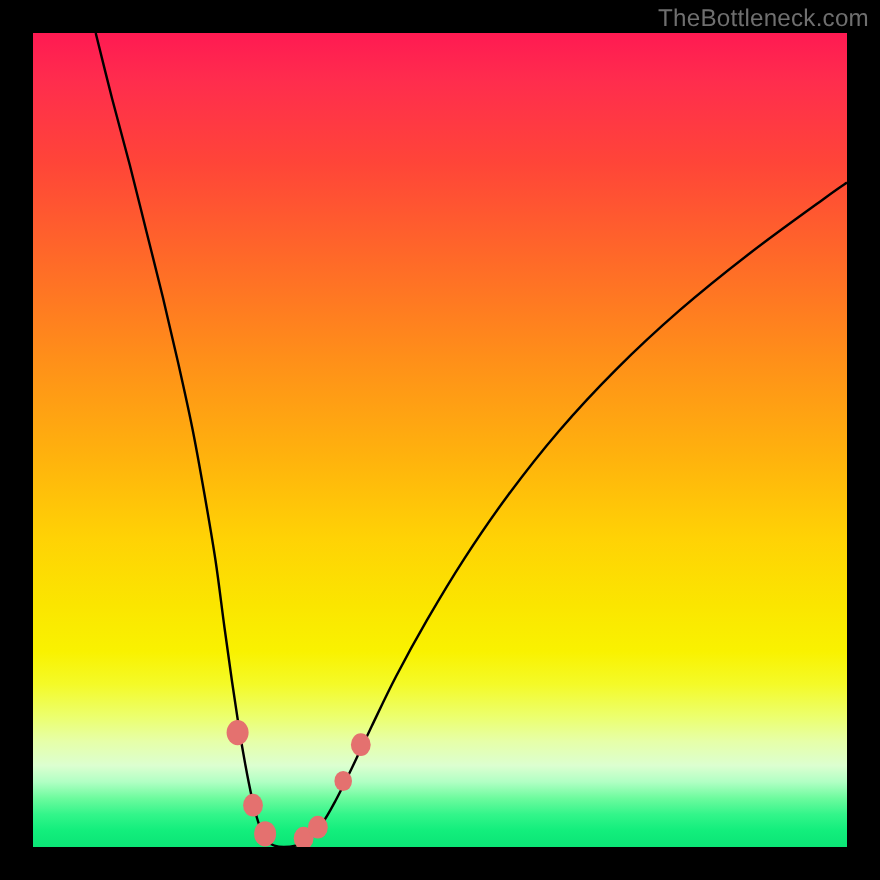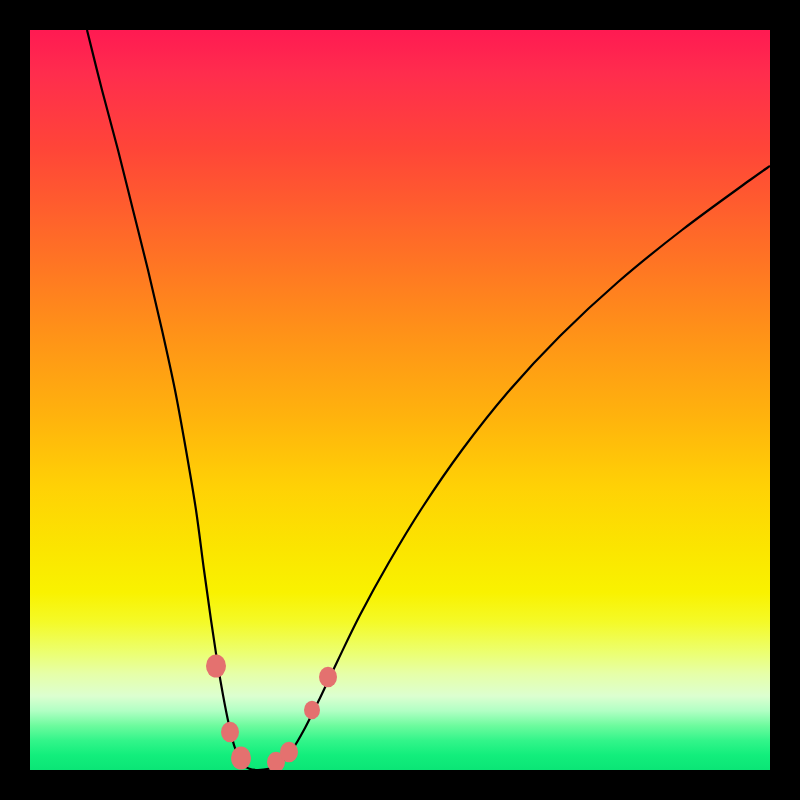--- a/index.html
+++ b/index.html
@@ -65,20 +65,21 @@
     font-size: 22px;
     font-weight: 500;
     letter-spacing: 0.2px;
     user-select: none;
   }
 </style>
 </head>
 <body>
 
 <div class="frame">
+  <div class="watermark">TheBottleneck.com</div>
 
   <div class="plot">
     <div class="gradient"></div>
     <svg class="curve" viewBox="0 0 740 740" preserveAspectRatio="none">
       <path fill="none" stroke="#000000" stroke-width="2.2" d="M 57 0 C 59.5 10, 66.83333333333333 40, 72 60 C 77.16666666666667 80, 82.83333333333333 100, 88 120 C 93.16666666666667 140, 98 160, 103 180 C 108 200, 113.16666666666667 220, 118 240 C 122.83333333333333 260, 127.5 280, 132 300 C 136.5 320, 141 340, 145 360 C 149 380, 152.5 400, 156 420 C 159.5 440, 163 460, 166 480 C 169 500, 171.5 521.6666666666666, 174 540 C 176.5 558.3333333333334, 178.83333333333334 575, 181 590 C 183.16666666666666 605, 185 617.5, 187 630 C 189 642.5, 191 654.1666666666666, 193 665 C 195 675.8333333333334, 197 686.1666666666666, 199 695 C 201 703.8333333333334, 202.66666666666666 711.3333333333334, 205 718 C 207.33333333333334 724.6666666666666, 209.16666666666666 731.3333333333334, 213 735 C 216.83333333333334 738.6666666666666, 222.16666666666666 740, 228 740 C 233.83333333333334 740, 242.33333333333334 738.3333333333334, 248 735 C 253.66666666666666 731.6666666666666, 257.5 726.1666666666666, 262 720 C 266.5 713.8333333333334, 270.3333333333333 706.6666666666666, 275 698 C 279.6666666666667 689.3333333333334, 284.5 679.3333333333334, 290 668 C 295.5 656.6666666666666, 301.3333333333333 643.8333333333334, 308 630 C 314.6666666666667 616.1666666666666, 321.6666666666667 601, 330 585 C 338.3333333333333 569, 347.6666666666667 551.8333333333334, 358 534 C 368.3333333333333 516.1666666666666, 379.6666666666667 497, 392 478 C 404.3333333333333 459, 417.6666666666667 439.3333333333333, 432 420 C 446.3333333333333 400.6666666666667, 461.6666666666667 381, 478 362 C 494.3333333333333 343, 511.6666666666667 324.3333333333333, 530 306 C 548.3333333333334 287.6666666666667, 567.6666666666666 269.6666666666667, 588 252 C 608.3333333333334 234.33333333333334, 630 217, 652 200 C 674 183, 705.3333333333334 160.66666666666666, 720 150 C 734.6666666666666 139.33333333333334, 736.6666666666666 138.33333333333334, 740 136"></path>
       <g>
           <ellipse cx="186" cy="636" rx="10" ry="11.5" fill="#e4716f"></ellipse>
           <ellipse cx="200" cy="702" rx="9" ry="10.35" fill="#e4716f"></ellipse>
           <ellipse cx="211" cy="728" rx="10" ry="11.5" fill="#e4716f"></ellipse>
           <ellipse cx="246" cy="732" rx="9" ry="10.35" fill="#e4716f"></ellipse>

